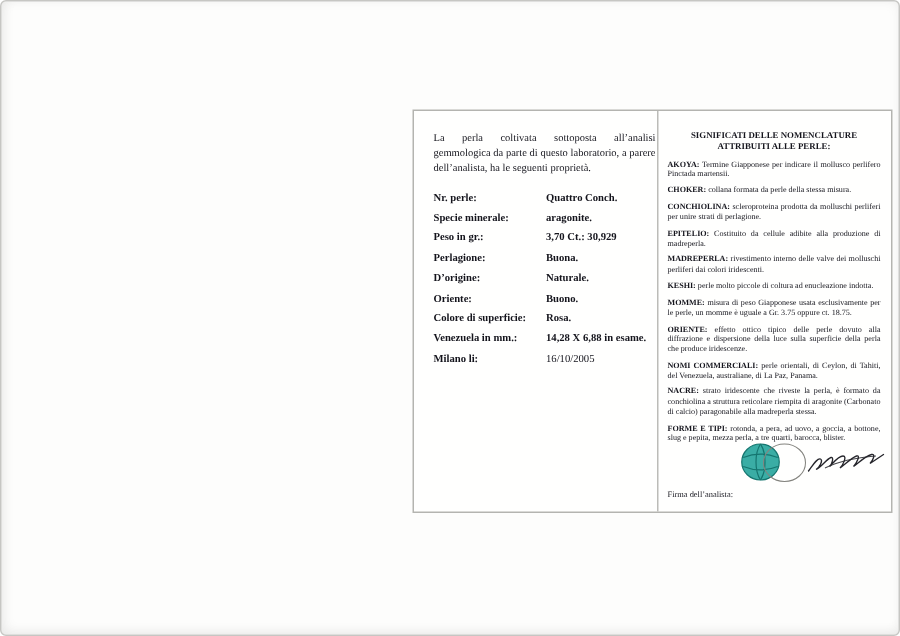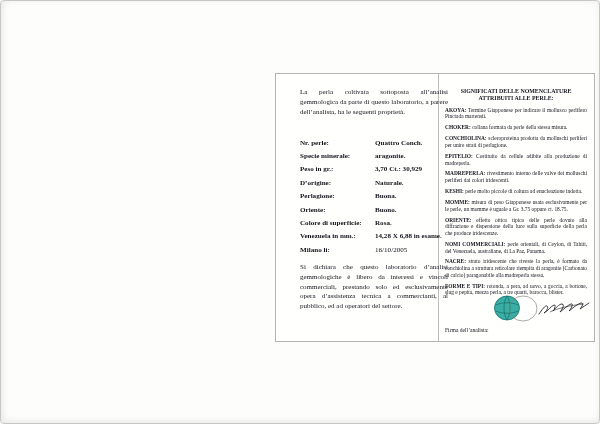--- a/index.html
+++ b/index.html
@@ -23,27 +23,27 @@
     width: 318px; height: 267px;
     border: 1px solid #b4b4b0;
     background: #fffffe;
   }
   .divider {
     position: absolute; left: 162px; top: 0; bottom: 0;
     width: 1px; background: #bcbcb8;
   }
   
   .left-col {
-    position: absolute; left: 24px; top: 13px; width: 148px;
+    position: absolute; left: 13px; top: 13px; width: 148px;
     color: #14141c;
   }
   .intro {
     font-size: 7px; line-height: 10.2px; text-align: justify; margin: 0;
   }
-  .props { margin-top: 21px; }
+  .props { margin-top: 10px; }
   .prow {
     display: flex; height: 13.4px; align-items: flex-start;
     font-size: 7.1px; font-weight: bold; white-space: nowrap;
   }
   .prow .lab { width: 75px; flex: none; }
   .prow.val-regular .val { font-weight: normal; }
   .disclaimer {
     margin: 4px 0 0 0; font-size: 7px; line-height: 9.7px; text-align: justify;
   }
   
@@ -81,46 +81,45 @@
         </div>
         <div class="prow">
           <span class="lab">Specie minerale:</span>
           <span class="val">aragonite.</span>
         </div>
         <div class="prow">
           <span class="lab">Peso in gr.:</span>
           <span class="val">3,70  Ct.: 30,929</span>
         </div>
         <div class="prow">
+          <span class="lab">Perlagione:</span>
+          <span class="val">Buona.</span>
+        </div>
+        <div class="prow">
           <span class="lab">D’origine:</span>
           <span class="val">Naturale.</span>
-        </div>
-        <div class="prow">
-          <span class="lab">Perlagione:</span>
-          <span class="val">Buona.</span>
         </div>
         <div class="prow">
           <span class="lab">Oriente:</span>
           <span class="val">Buono.</span>
         </div>
         <div class="prow">
           <span class="lab">Colore di superficie:</span>
           <span class="val">Rosa.</span>
         </div>
         <div class="prow">
           <span class="lab">Venezuela in mm.:</span>
           <span class="val">14,28 X 6,88 in esame.</span>
         </div>
         <div class="prow val-regular">
           <span class="lab">Milano li:</span>
           <span class="val">16/10/2005</span>
         </div>
       </div>
 
-      <p class="disclaimer">Si dichiara che questo laboratorio d’analisi gemmologiche è libero da interessi e vincoli commerciali, prestando solo ed esclusivamente opera d’assistenza tecnica a commercianti, al pubblico, ed ad operatori del settore.</p>
     </div>
 
     <div class="right-col">
       <p class="rc-heading">SIGNIFICATI DELLE NOMENCLATURE ATTRIBUITI ALLE PERLE:</p>
 
       <p class="def">
         <b>AKOYA:</b>
         <span>Termine Giapponese per indicare il mollusco perlifero Pinctada martensii.</span>
       </p>
       <p class="def">

